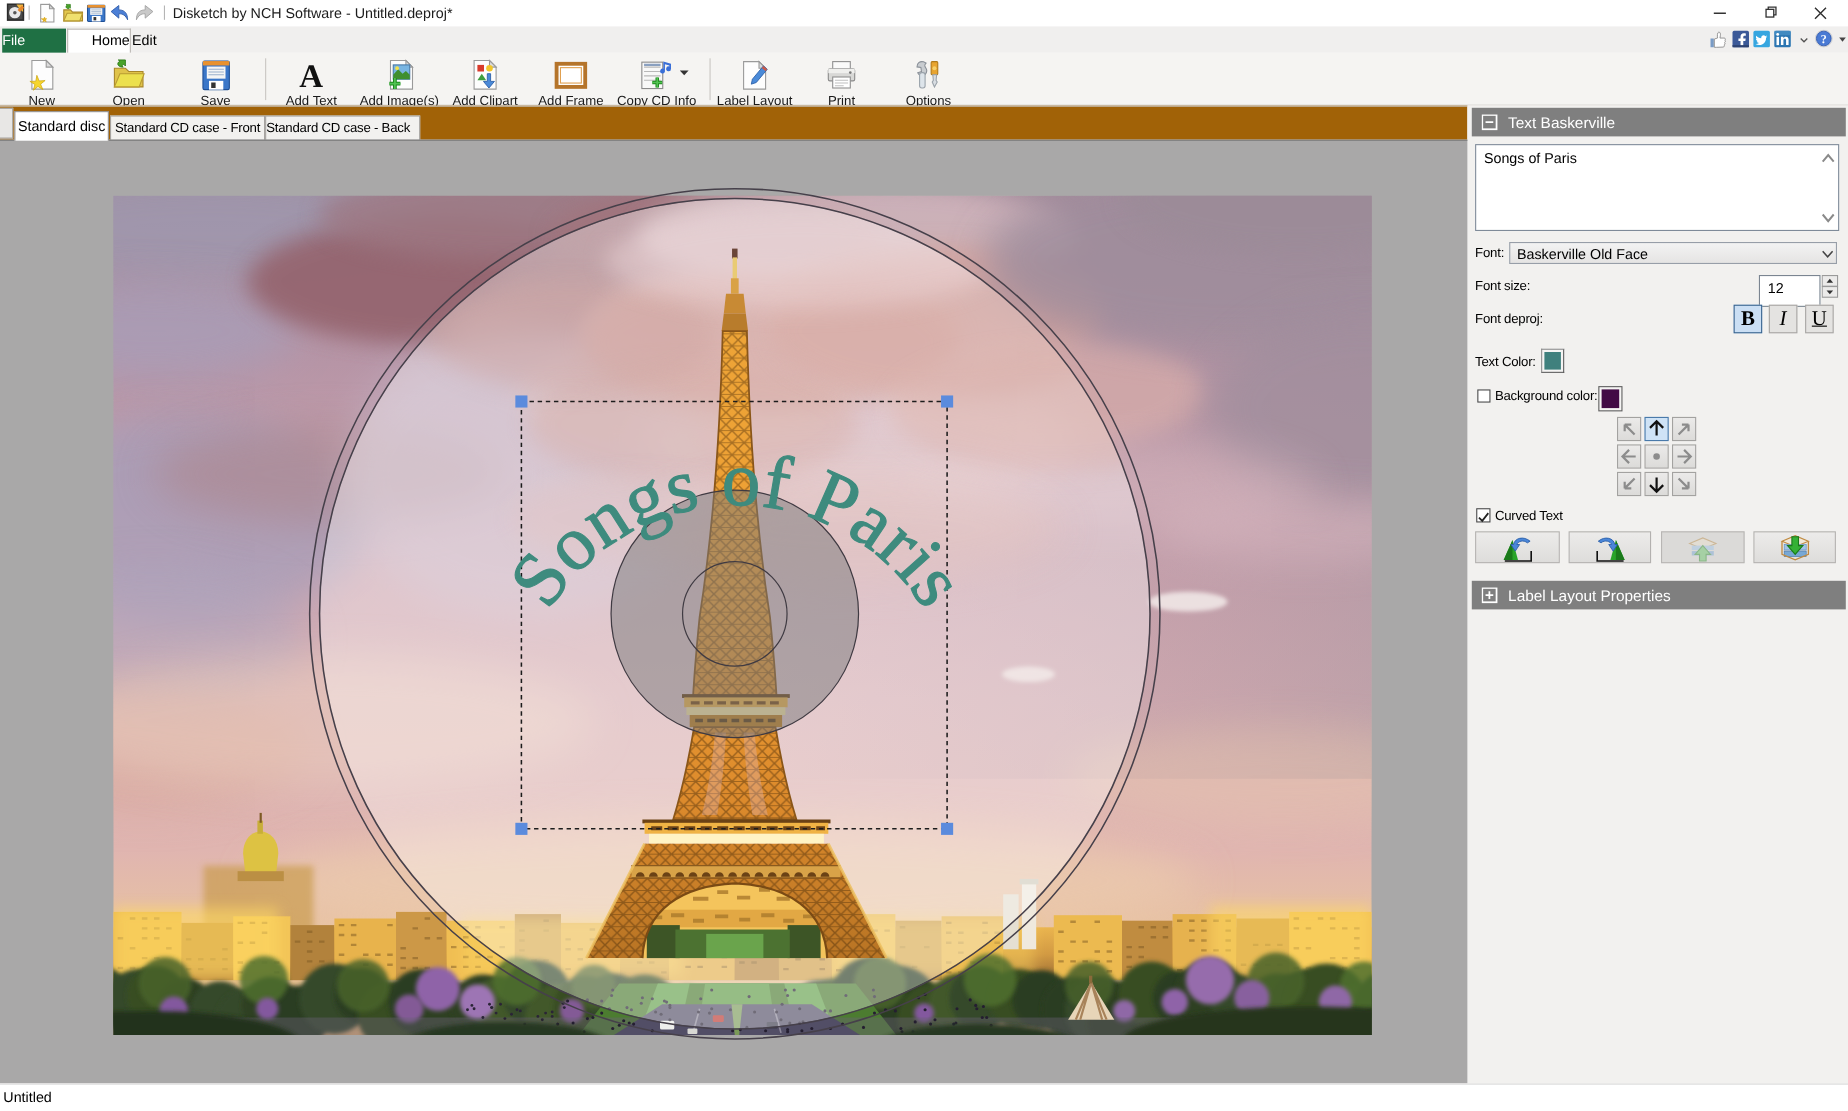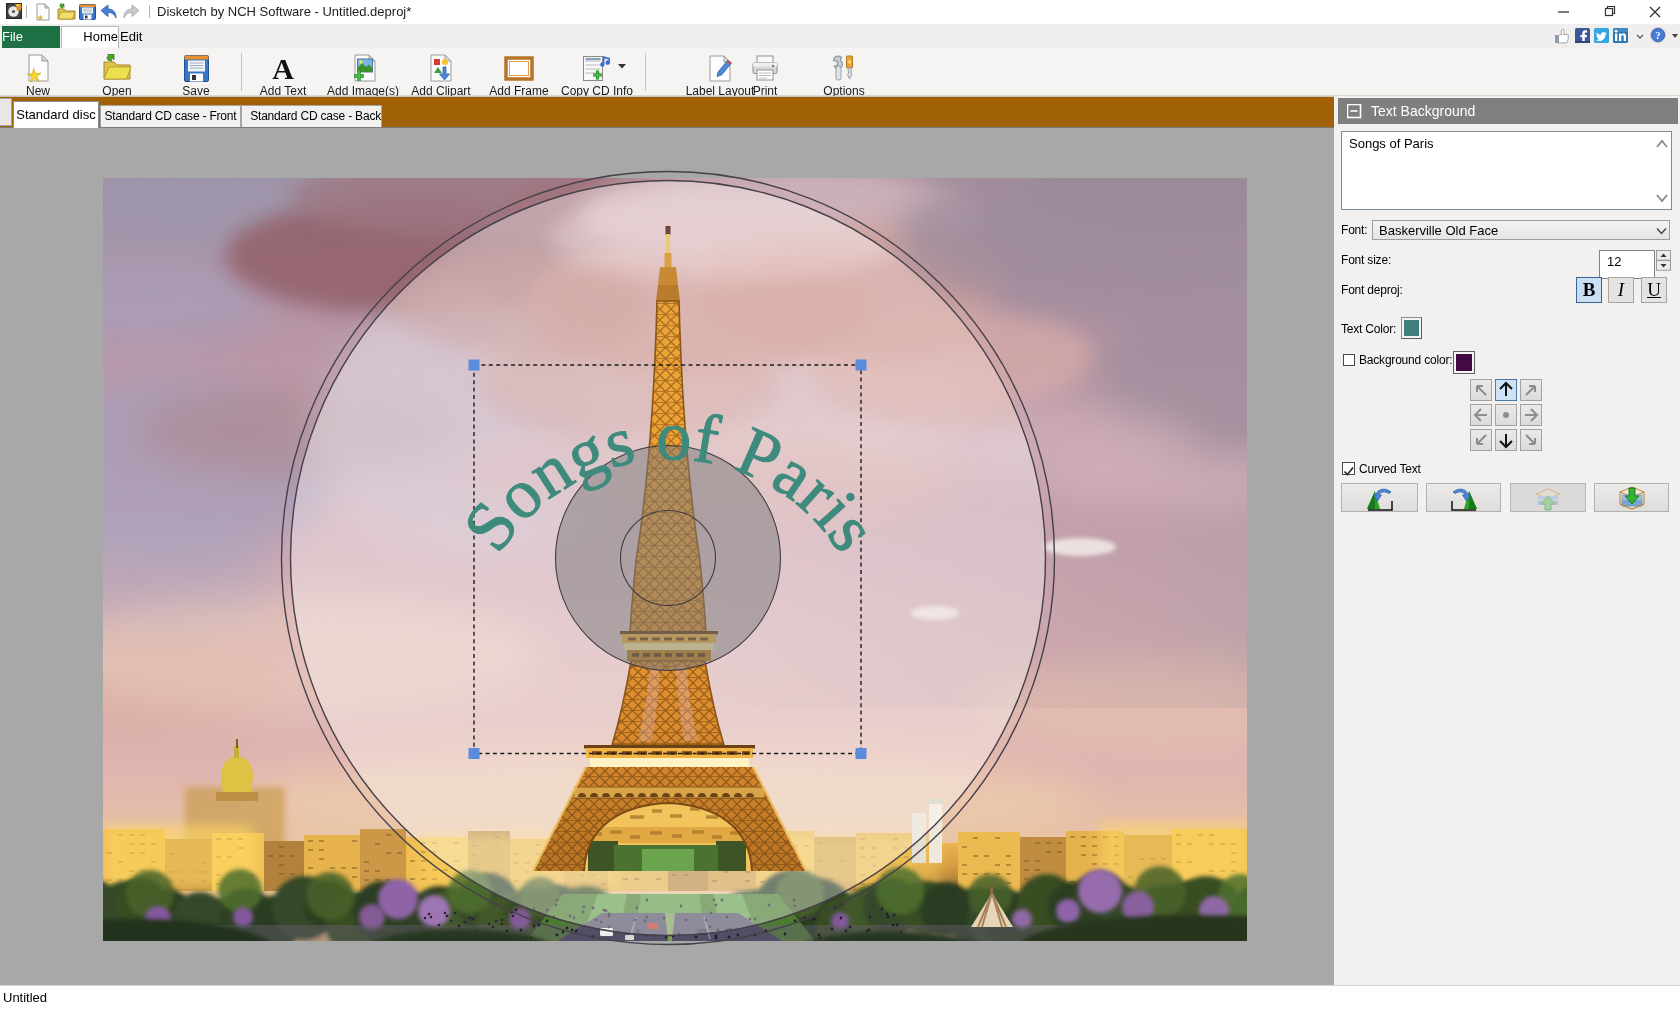--- a/index.html
+++ b/index.html
@@ -155,21 +155,21 @@
         <path d="M12 22 H21 M16.5 17.5 V26.5"></path>
       </g>
       <g stroke="#52c152" stroke-width="1.5">
         <path d="M12 22 H21 M16.5 17.5 V26.5"></path>
       </g>
     </svg>Copy CD Info</div>
 <svg class="abs" style="left:617px;top:62px" width="10" height="8">
     <path d="M1 2 L5 6.5 L9 2 Z" fill="#333"></path>
   </svg>
 <div class="tbsep" style="left:645px"></div>
-<div class="tbitem" style="left:684px;width:72px"><svg width="32" height="30">
+<div class="tbitem" style="left:650px;width:72px"><svg width="32" height="30">
       <path d="M6 3 H20 L26 9 V28 H6 Z" fill="#fdfdfd" stroke="#9a9a9a"></path>
       <path d="M20 3 L26 9 H20 Z" fill="#dcdcdc" stroke="#9a9a9a"></path>
 <path d="M14 19 L24 7 L27.5 10 L17.5 22 L13 23.5 Z" fill="#4a8ad8" stroke="#2a5fa8" stroke-width="0.8"></path>
 <path d="M24 7 L27.5 10 L26 11.8 L22.5 8.8 Z" fill="#c85a4a"></path>
     </svg>Label Layout</div>
 <div class="tbitem" style="left:729px;width:72px"><svg width="32" height="30">
       <rect x="8" y="3" width="16" height="7" fill="#fafafa" stroke="#909090"></rect>
 <rect x="4" y="9.5" width="24" height="11" rx="1.5" fill="#d8d8d6" stroke="#8a8a8a"></rect>
 <rect x="4" y="9.5" width="24" height="4" fill="#efefed"></rect>
 <circle cx="24" cy="13" r="1.2" fill="#7a7a7a"></circle>
@@ -180,29 +180,29 @@
       <path d="M10 3 C6.5 3 4.5 6 5.5 9 L9 8.5 L10.5 12 L7.5 14 C9.5 16.5 13 16 14.5 13.5 C15.5 11.5 15 9 13 7.5 C12 6.8 11.5 5 12.5 3.5 Z" fill="#c8ccd0" stroke="#8a9098" transform="rotate(15 10 9)"></path>
 <rect x="8" y="13" width="5" height="14" rx="2" fill="#dde4ea" stroke="#9aa2aa"></rect>
 <rect x="18.5" y="3" width="6" height="12" rx="1" fill="#e8a42f" stroke="#b07a1a"></rect>
 <path d="M20 15 L23.5 15 L23 20 L24 21.5 L21.5 26 L19.5 21.5 L20.5 20 Z" fill="#d8dde2" stroke="#9aa2aa"></path>
 <circle cx="21.5" cy="9" r="1.8" fill="#f6d06a"></circle>
     </svg>Options</div>
 <div id="tabsrow" class="abs">
 <div class="abs" style="left:0;top:1px;width:12px;height:28px;background:#e8e7e5;border:1px solid #a6a3a0;border-left:none"></div>
 <div class="abs" style="left:13px;top:4px;width:86px;height:27px;background:#fff;border:1px solid #918d8a;border-bottom:none;font-size:13px;text-align:center;line-height:25px;z-index:2">Standard disc</div>
 <div class="abs" style="left:100px;top:8px;width:141px;height:23px;background:#f2f1ef;border:1px solid #a6a3a0;font-size:12px;letter-spacing:-0.2px;text-align:center;line-height:21px">Standard CD case - Front</div>
-<div class="abs" style="left:241px;top:8px;width:141px;height:23px;background:#f2f1ef;border:1px solid #a6a3a0;font-size:12px;letter-spacing:-0.2px;text-align:right;line-height:21px">Standard CD case - Back</div>
+<div class="abs" style="left:241px;top:8px;width:141px;height:23px;background:#f2f1ef;border:1px solid #a6a3a0;font-size:12px;letter-spacing:-0.2px;text-align:left;line-height:21px">Standard CD case - Back</div>
 </div>
 <div id="panel" class="abs">
 <div class="hdr" style="top:2px">
 <svg class="abs" style="left:9px;top:6px" width="15" height="15">
         <rect x="0.5" y="0.5" width="13" height="13" fill="none" stroke="#fff" stroke-width="1.6"></rect>
         <path d="M3.5 7 H10.5" stroke="#fff" stroke-width="1.6"></path>
       </svg>
-<div class="abs" style="left:33px;top:5px">Text Background</div>
+<div class="abs" style="left:33px;top:5px">Text Baskerville</div>
     </div>
 <div class="abs" style="left:7px;top:35px;width:331px;height:79px;background:#fff;border:1px solid #7f8b99">
 <div class="abs" style="left:7px;top:4px;font-size:13px">Songs of Paris</div>
 <svg class="abs" style="left:313px;top:3px" width="14" height="72">
 <path d="M2 12 L7 6 L12 12" fill="none" stroke="#8a8a8a" stroke-width="1.8"></path>
 <path d="M2 60 L7 66 L12 60" fill="none" stroke="#8a8a8a" stroke-width="1.8"></path>
       </svg>
 </div>
 <div class="plbl" style="left:7px;top:127px">Font:</div>
 <div class="abs" style="left:38px;top:124px;width:298px;height:20px;background:linear-gradient(#f3f3f3,#e5e4e3);border:1px solid #979ea8">
@@ -285,20 +285,27 @@
 <path d="M13 28 V22 H9 L16 14 L23 22 H19 V28 Z" fill="#7ac87a" stroke="#4a9a4a" transform="translate(0,-2)"></path>
         </g>
       </svg></div>
 <div class="abs" style="left:260px;top:387px;width:75px;height:29px;background:linear-gradient(#eceBea,#dedddb);border:1px solid #b3b1af;text-align:center"><svg width="32" height="28" style="margin-top:0px">
         <path d="M4 8 L16 3 L28 8 L16 13 Z" fill="#f0e8d8" stroke="#c08a40"></path>
 <rect x="6" y="11" width="20" height="5" fill="#a0c4e8" stroke="#6090c0" stroke-width="0.6"></rect>
 <rect x="6" y="17" width="20" height="5" fill="#78a8d4" stroke="#4a7aa8" stroke-width="0.6"></rect>
 <path d="M4 8 V20 L16 25 L28 20 V8" fill="none" stroke="#c08a40" stroke-width="1.2"></path>
 <path d="M13 4 V12 H9 L16 20 L23 12 H19 V4 Z" fill="#35b135" stroke="#1a7a1a"></path>
       </svg></div>
+<div class="hdr" style="top:432px">
+<svg class="abs" style="left:9px;top:6px" width="15" height="15">
+        <rect x="0.5" y="0.5" width="13" height="13" fill="none" stroke="#fff" stroke-width="1.6"></rect>
+        <path d="M3.5 7 H10.5 M7 3.5 V10.5" stroke="#fff" stroke-width="1.6"></path>
+      </svg>
+<div class="abs" style="left:33px;top:5px">Label Layout Properties</div>
+    </div>
 </div>
 <div id="canvas" class="abs"><svg width="1334" height="858" viewBox="0 127 1334 858">
 <defs>
 <clipPath id="ph">
           <rect x="103" y="177" width="1144" height="763"></rect>
         </clipPath>
 <linearGradient id="sky" x1="0" y1="177" x2="0" y2="940" gradientUnits="userSpaceOnUse">
  <stop offset="0" stop-color="#a28c9c"></stop>
           <stop offset="0.2" stop-color="#b795a6"></stop>
  <stop offset="0.42" stop-color="#cca5b0"></stop>

